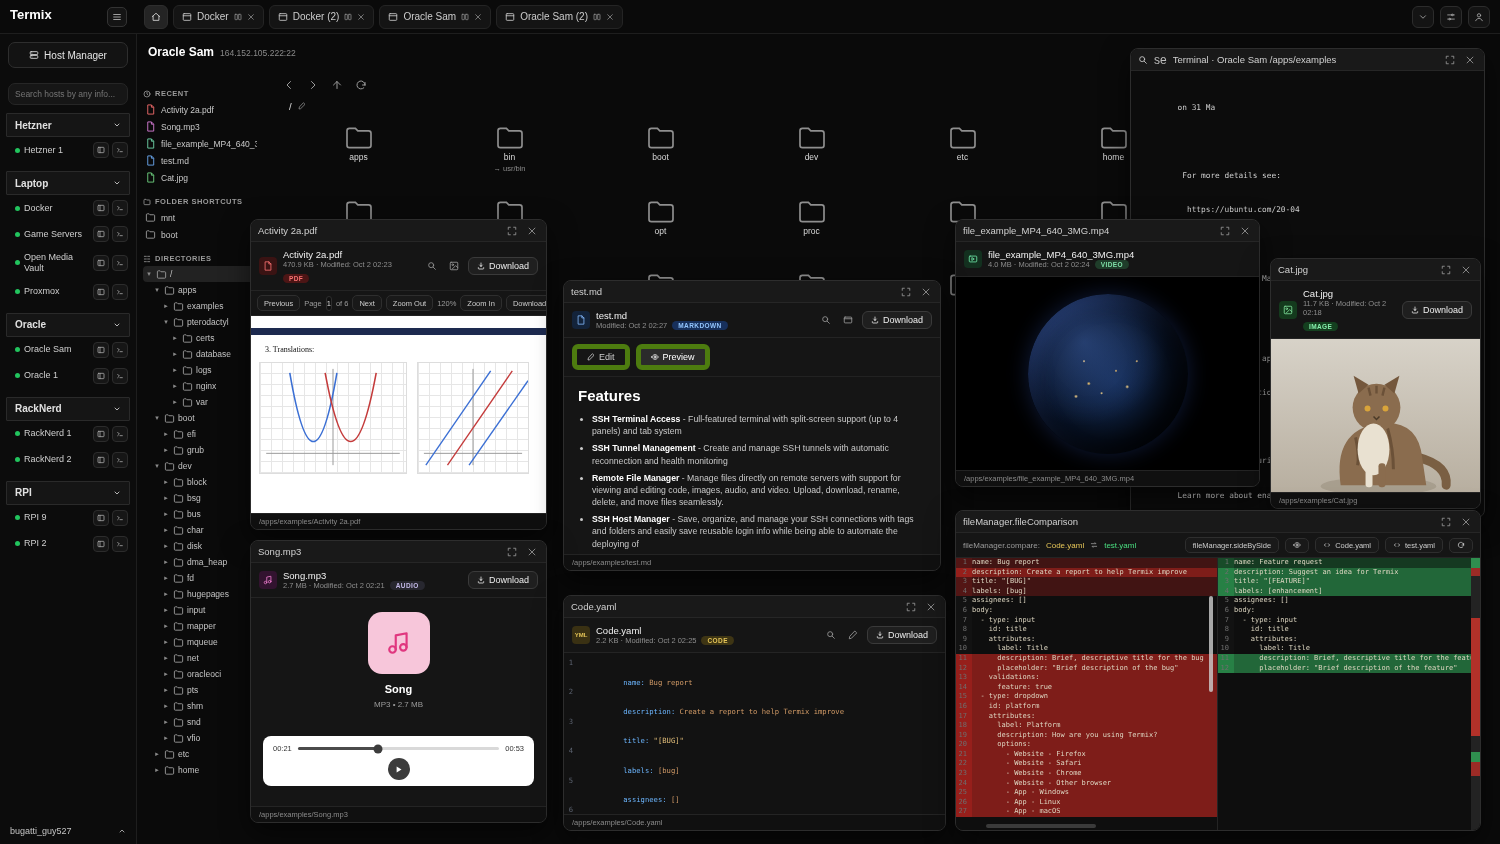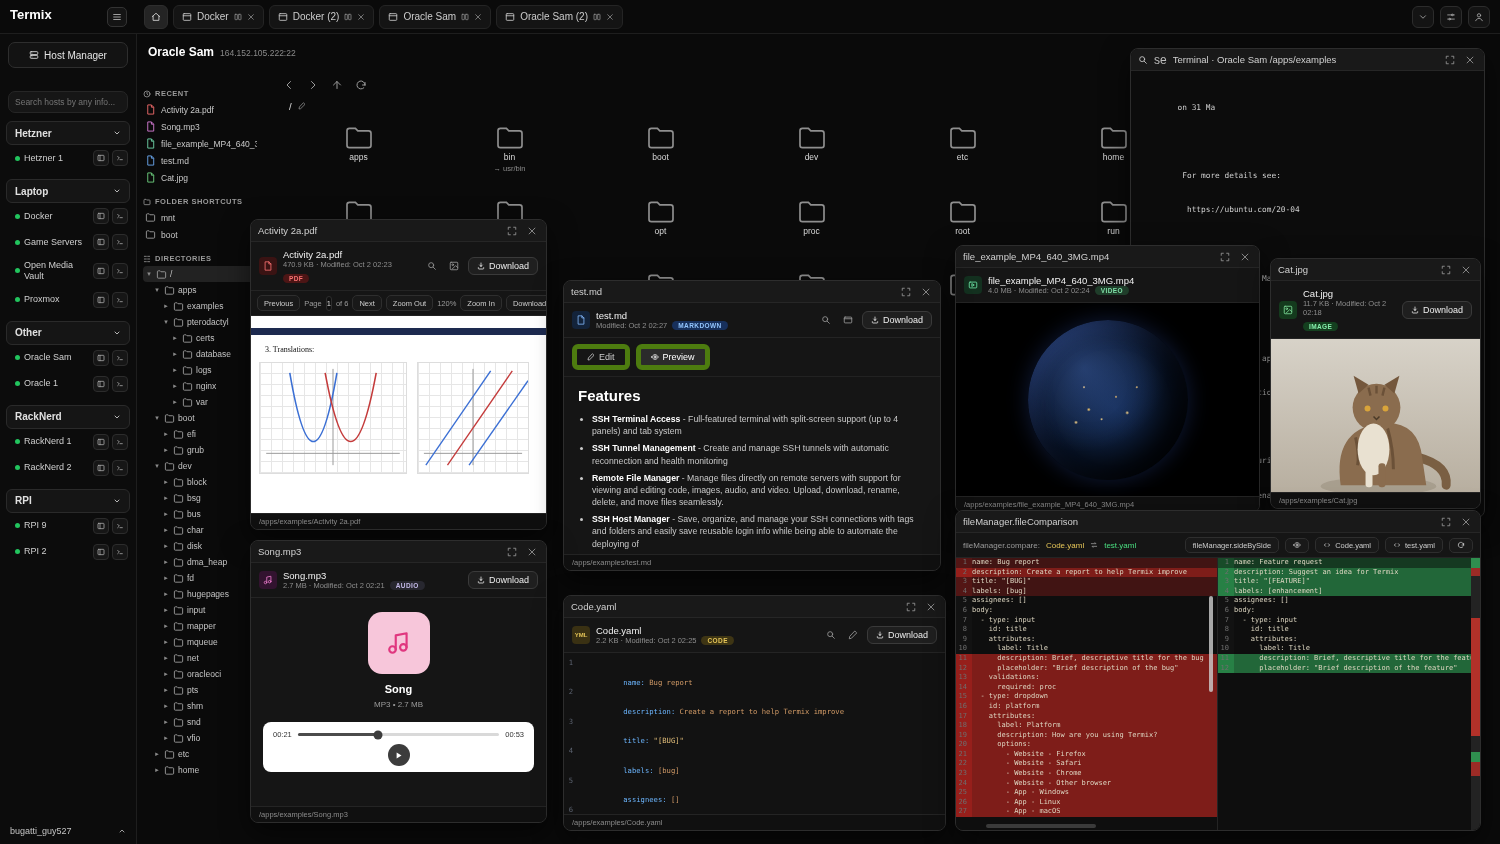--- a/index.html
+++ b/index.html
@@ -17,26 +17,26 @@
 .menu-btn{width:20px;height:20px;border:1px solid #333;border-radius:5px;background:#141414;display:flex;align-items:center;justify-content:center;color:#bbb}
 .tabs{display:flex;align-items:center;gap:5px;padding:0 7px;flex:1;min-width:0}
 .home-tab{width:24px;height:24px;border-radius:6px;background:#242424;border:1px solid #2e2e2e;display:flex;align-items:center;justify-content:center;color:#ddd}
 .tab{display:flex;align-items:center;gap:5px;height:24px;padding:0 8px;border-radius:6px;background:#141414;border:1px solid #242424;font-size:10px;color:#ccc;white-space:nowrap}
 .tab .dim{color:#8a8a8a}
 .top-right{display:flex;gap:6px;padding-right:10px}
 .top-btn{width:22px;height:22px;border:1px solid #2c2c2c;border-radius:6px;background:#141414;display:flex;align-items:center;justify-content:center;color:#aaa}
 
 
 .sidebar{position:absolute;top:34px;left:0;bottom:0;width:137px;background:#0c0c0c;border-right:1px solid #1e1e1e;display:flex;flex-direction:column;overflow:hidden;z-index:30}
-.hm-btn{margin:8px 8px 16px;height:26px;border:1px solid #2e2e2e;border-radius:7px;background:#131313;display:flex;align-items:center;justify-content:center;gap:5px;font-size:10px;color:#e4e4e4}
+.hm-btn{margin:8px 8px 8px;height:26px;border:1px solid #2e2e2e;border-radius:7px;background:#131313;display:flex;align-items:center;justify-content:center;gap:5px;font-size:10px;color:#e4e4e4}
 .search{margin:7px 8px 0;height:22px;border:1px solid #262626;border-radius:7px;background:#161616;display:flex;align-items:center;gap:4px;padding:0 6px}
 .search input{border:0;background:transparent;outline:none;color:#999;font-size:8.5px;width:100%;font-family:inherit}
 .groups{flex:1;overflow:hidden}
 .group{margin:8px 6px 0}
-.group-head{height:24px;border:1px solid #2a2a2a;border-radius:6px;background:#151515;display:flex;align-items:center;justify-content:space-between;padding:0 8px;font-size:10px;color:#e0e0e0;font-weight:bold}
+.group-head{height:24px;border:1px solid #2a2a2a;border-radius:1px;background:#151515;display:flex;align-items:center;justify-content:space-between;padding:0 8px;font-size:10px;color:#e0e0e0;font-weight:bold}
 .host-row{display:flex;align-items:center;gap:4px;padding:5px 2px 5px 9px;font-size:9px;color:#cfcfcf}
 .dot{width:5px;height:5px;border-radius:50%;background:#22c55e;flex:0 0 auto}
 .host-name{flex:1;line-height:1.2;min-width:0}
 .host-btns{display:flex;gap:3px;flex:0 0 auto}
 .mini-btn{width:16px;height:16px;border:1px solid #2c2c2c;border-radius:4px;background:#161616;color:#a8a8a8;display:flex;align-items:center;justify-content:center;padding:0}
 .sb-foot{display:flex;align-items:center;justify-content:space-between;padding:8px 10px;font-size:9px;color:#c4c4c4}
 
 
 .main{position:absolute;top:34px;left:137px;right:0;bottom:0;background:#0a0a0a;z-index:1}
 .fm-header{position:absolute;top:11px;left:11px;display:flex;align-items:baseline;gap:6px}
@@ -106,21 +106,21 @@
 .md-h1{font-size:15px;font-weight:bold;color:#fff;margin-bottom:9px}
 .md-body ul{list-style:disc;padding-left:14px}
 .md-body li{font-size:8.7px;line-height:1.4;color:#c9c9c9;margin-bottom:5px}
 .md-body li b{color:#fff}
 
 
 .audio-body{flex:1;display:flex;flex-direction:column;align-items:center;padding:14px 12px 8px;gap:5px}
 .audio-art{width:62px;height:62px;border-radius:14px;background:#f7c6da;display:flex;align-items:center;justify-content:center;margin-bottom:4px}
 .audio-title{font-size:11px;color:#fff;font-weight:bold}
 .audio-sub{font-size:8px;color:#9a9a9a}
-.player{width:100%;background:#fff;border-radius:8px;margin-top:8px;padding:8px 10px 6px;display:flex;flex-direction:column;align-items:center;gap:5px}
+.player{width:100%;background:#fff;border-radius:8px;margin-top:22px;padding:8px 10px 6px;display:flex;flex-direction:column;align-items:center;gap:5px}
 .p-row{width:100%;display:flex;align-items:center;gap:6px;font-size:7.5px;color:#333}
 .slider{flex:1;height:3px;background:#d9d9d9;border-radius:2px;position:relative}
 .slider .fill{position:absolute;left:0;top:0;bottom:0;background:#4b4b4b;border-radius:2px}
 .slider .knob{position:absolute;top:50%;transform:translate(-50%,-50%);width:9px;height:9px;border-radius:50%;background:#3c3c3c}
 .play-btn{width:22px;height:22px;border-radius:50%;background:#3c3c3c;border:0;display:flex;align-items:center;justify-content:center;color:#fff}
 
 
 .code-body{flex:1;overflow:hidden;padding:5px 0;background:#121212;font-family:"DejaVu Sans Mono",monospace}
 .c-line{display:flex;font-size:7.2px;line-height:9.8px;white-space:pre}
 .c-n{width:16px;flex:0 0 auto;text-align:right;padding-right:7px;color:#5c6370}
@@ -406,21 +406,21 @@
                     <path d="M12 17h7"></path>
                   </svg>
                 </button>
                 </span>
               </div>
             </div>
         </div>
 
         <div class="group">
           <div class="group-head">
-            <span>Other</span>
+            <span>Oracle</span>
             <svg class="ic8" viewBox="0 0 24 24">
               <polyline points="6 9 12 15 18 9"></polyline>
             </svg>
           </div>
           <div>
 
               <div class="host-row">
                 <span class="dot"></span>
                 <span class="host-name">Oracle Sam</span>
                 <span class="host-btns">
@@ -1158,21 +1158,21 @@
           
         <span>Learn more about enabling ESM Infra service for Ubuntu 20.04 at</span></div>
 
         <div class="t-line">
           
         </div>
 
       </div>
   </div>
 
-  <div class="win" id="win-video" style="left:955px;top:245px;width:305px;height:268px">
+  <div class="win" id="win-video" style="left:955px;top:219px;width:305px;height:268px">
     <div class="win-head">
       <span class="win-title">file_example_MP4_640_3MG.mp4</span>
       <span class="win-btn">
           <svg class="ic10" viewBox="0 0 24 24">
             <path d="M8 3H3v5M16 3h5v5M3 16v5h5M21 16v5h-5"></path>
           </svg>
         </span>
       <span class="win-btn">
           <svg class="ic10" viewBox="0 0 24 24">
             <path d="M5 5l14 14M19 5L5 19"></path>
@@ -1376,21 +1376,21 @@
             <span class="d-t">      placeholder: "Brief description of the bug"</span>
           </div>
 
           <div class="d-line delx">
             <span class="d-n">13</span>
             <span class="d-t">    validations:</span>
           </div>
 
           <div class="d-line delx">
             <span class="d-n">14</span>
-            <span class="d-t">      required: proc</span>
+            <span class="d-t">      feature: true</span>
           </div>
 
           <div class="d-line delx">
             <span class="d-n">15</span>
             <span class="d-t">  - type: dropdown</span>
           </div>
 
           <div class="d-line delx">
             <span class="d-n">16</span>
             <span class="d-t">    id: platform</span>

